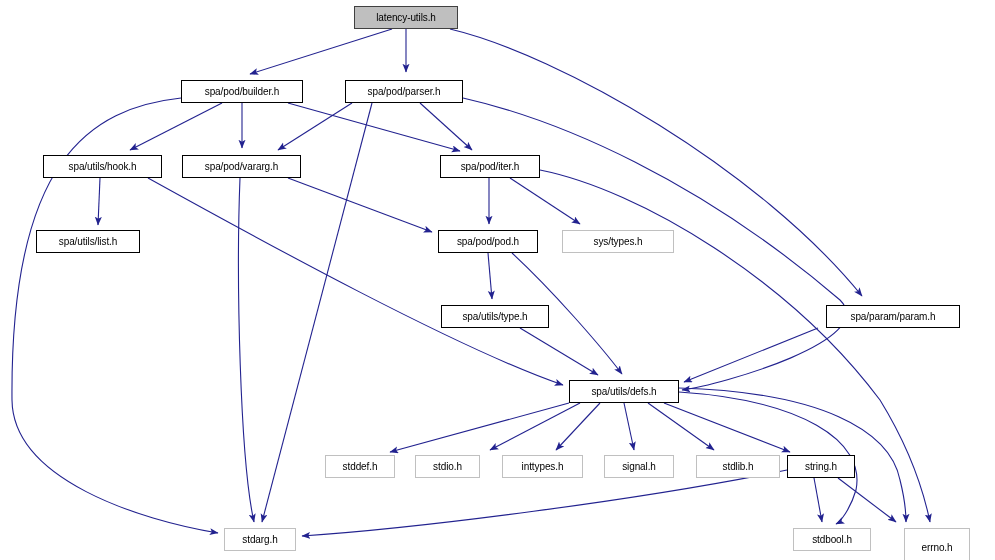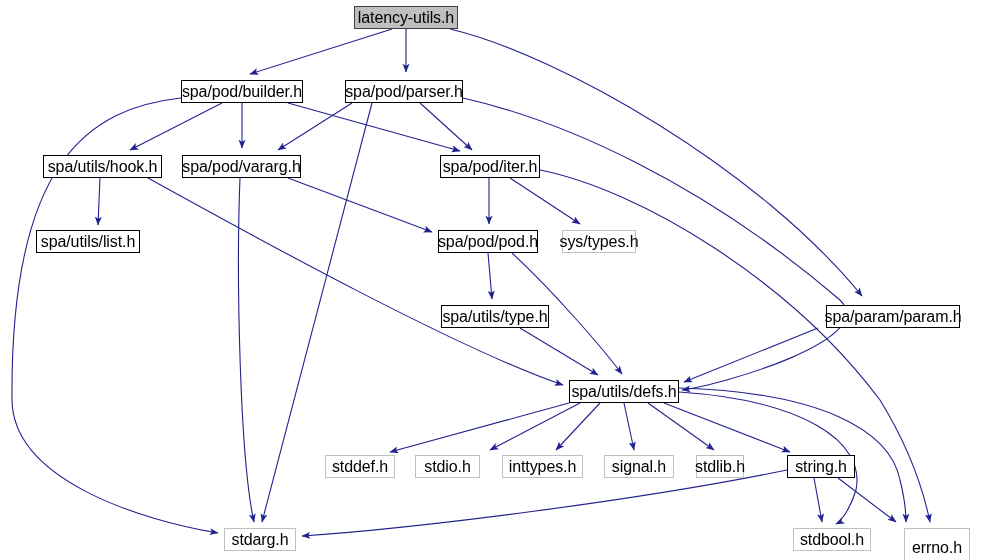--- a/index.html
+++ b/index.html
@@ -22,21 +22,21 @@
     width: 995px;
     height: 560px;
   }
   .node {
     position: absolute;
     box-sizing: border-box;
     display: flex;
     align-items: center;
     justify-content: center;
     font-family: "Liberation Sans", sans-serif;
-    font-size: 16px;
+    font-size: 10px;
     line-height: 1;
     color: #000000;
     white-space: nowrap;
     background: #ffffff;
     border: 1px solid #000000;
     z-index: 5;
     letter-spacing: -0.1px;
   }
   .node.root {
     background: #bfbfbf;
@@ -122,21 +122,21 @@
       </div>
       <div class="node" style="left: 440px; top: 155px; width: 100px; height: 23px;">
         <span>spa/pod/iter.h</span>
       </div>
       <div class="node" style="left: 36px; top: 230px; width: 104px; height: 23px;">
         <span>spa/utils/list.h</span>
       </div>
       <div class="node" style="left: 438px; top: 230px; width: 100px; height: 23px;">
         <span>spa/pod/pod.h</span>
       </div>
-      <div class="node sys" style="left: 562px; top: 230px; width: 74px; height: 23px;">
+      <div class="node sys" style="left: 562px; top: 230px; width: 112px; height: 23px;">
         <span>sys/types.h</span>
       </div>
       <div class="node" style="left: 441px; top: 305px; width: 108px; height: 23px;">
         <span>spa/utils/type.h</span>
       </div>
       <div class="node" style="left: 818px; top: 305px; width: 134px; height: 23px; margin-left: 8px;">
         <span>spa/param/param.h</span>
       </div>
       <div class="node" style="left: 569px; top: 380px; width: 110px; height: 23px;">
         <span>spa/utils/defs.h</span>
@@ -146,21 +146,21 @@
       </div>
       <div class="node sys" style="left: 415px; top: 455px; width: 65px; height: 23px;">
         <span>stdio.h</span>
       </div>
       <div class="node sys" style="left: 502px; top: 455px; width: 81px; height: 23px;">
         <span>inttypes.h</span>
       </div>
       <div class="node sys" style="left: 604px; top: 455px; width: 70px; height: 23px;">
         <span>signal.h</span>
       </div>
-      <div class="node sys" style="left: 696px; top: 455px; width: 48px; height: 23px;">
+      <div class="node sys" style="left: 696px; top: 455px; width: 84px; height: 23px;">
         <span>stdlib.h</span>
       </div>
       <div class="node" style="left: 787px; top: 455px; width: 68px; height: 23px;">
         <span>string.h</span>
       </div>
       <div class="node sys" style="left: 224px; top: 528px; width: 72px; height: 23px;">
         <span>stdarg.h</span>
       </div>
       <div class="node sys" style="left: 793px; top: 528px; width: 78px; height: 23px;">
         <span>stdbool.h</span>

